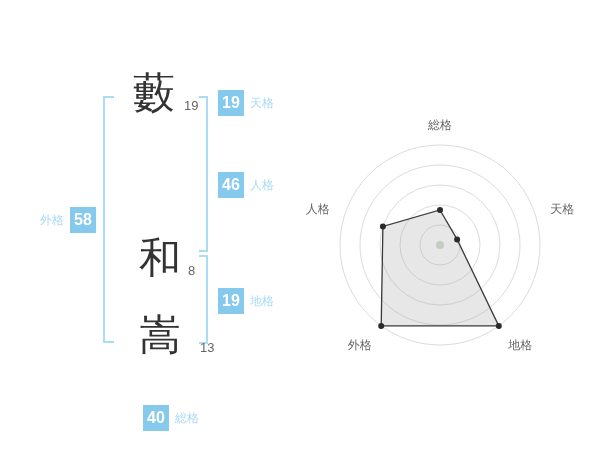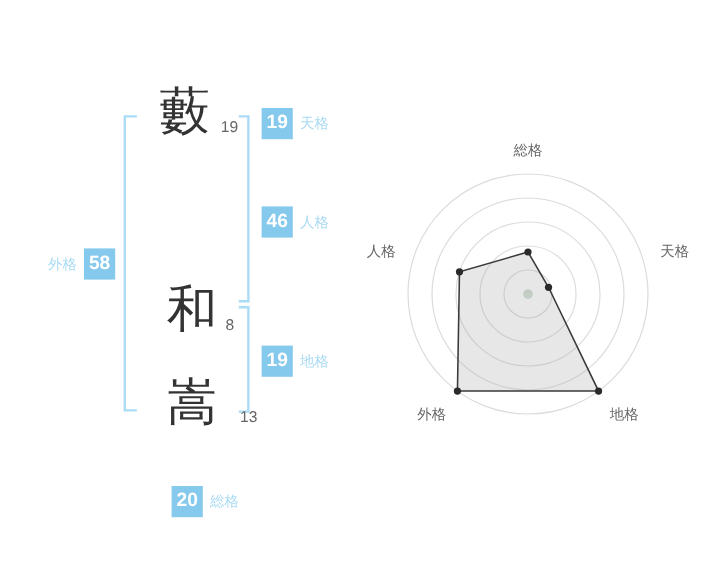--- a/index.html
+++ b/index.html
@@ -61,21 +61,21 @@
 
 <div class="abs badge" style="left:218px; top:172px;">46</div>
 <div class="abs kaku-label" style="left:250px; top:179px;">人格</div>
 
 <div class="abs badge" style="left:218px; top:288px;">19</div>
 <div class="abs kaku-label" style="left:250px; top:295px;">地格</div>
 
 <div class="abs kaku-label" style="left:40px; top:214px;">外格</div>
 <div class="abs badge" style="left:70px; top:207px;">58</div>
 
-<div class="abs badge" style="left:143px; top:405px;">20</div>
+<div class="abs badge" style="left:143px; top:405px;">40</div>
 <div class="abs kaku-label" style="left:175px; top:412px;">総格</div>
 
 <svg class="abs" style="left:290px; top:110px;" width="300" height="260" viewBox="0 0 300 260">
     <circle cx="150" cy="135" r="100.0" fill="none" stroke="#dcdcdc" stroke-width="1"></circle>
     <circle cx="150" cy="135" r="80.0" fill="none" stroke="#dcdcdc" stroke-width="1"></circle>
     <circle cx="150" cy="135" r="60.0" fill="none" stroke="#dcdcdc" stroke-width="1"></circle>
     <circle cx="150" cy="135" r="40.0" fill="none" stroke="#dcdcdc" stroke-width="1"></circle>
     <circle cx="150" cy="135" r="20.0" fill="none" stroke="#dcdcdc" stroke-width="1"></circle>
     <polygon points="150.0,100.0 167.1,129.4 208.8,215.9 91.2,215.9 92.9,116.5" fill="rgba(170,170,170,0.28)" stroke="#3a3a3a" stroke-width="1.3"></polygon>
     <circle cx="150.0" cy="100.0" r="3" fill="#2a2a2a"></circle>

